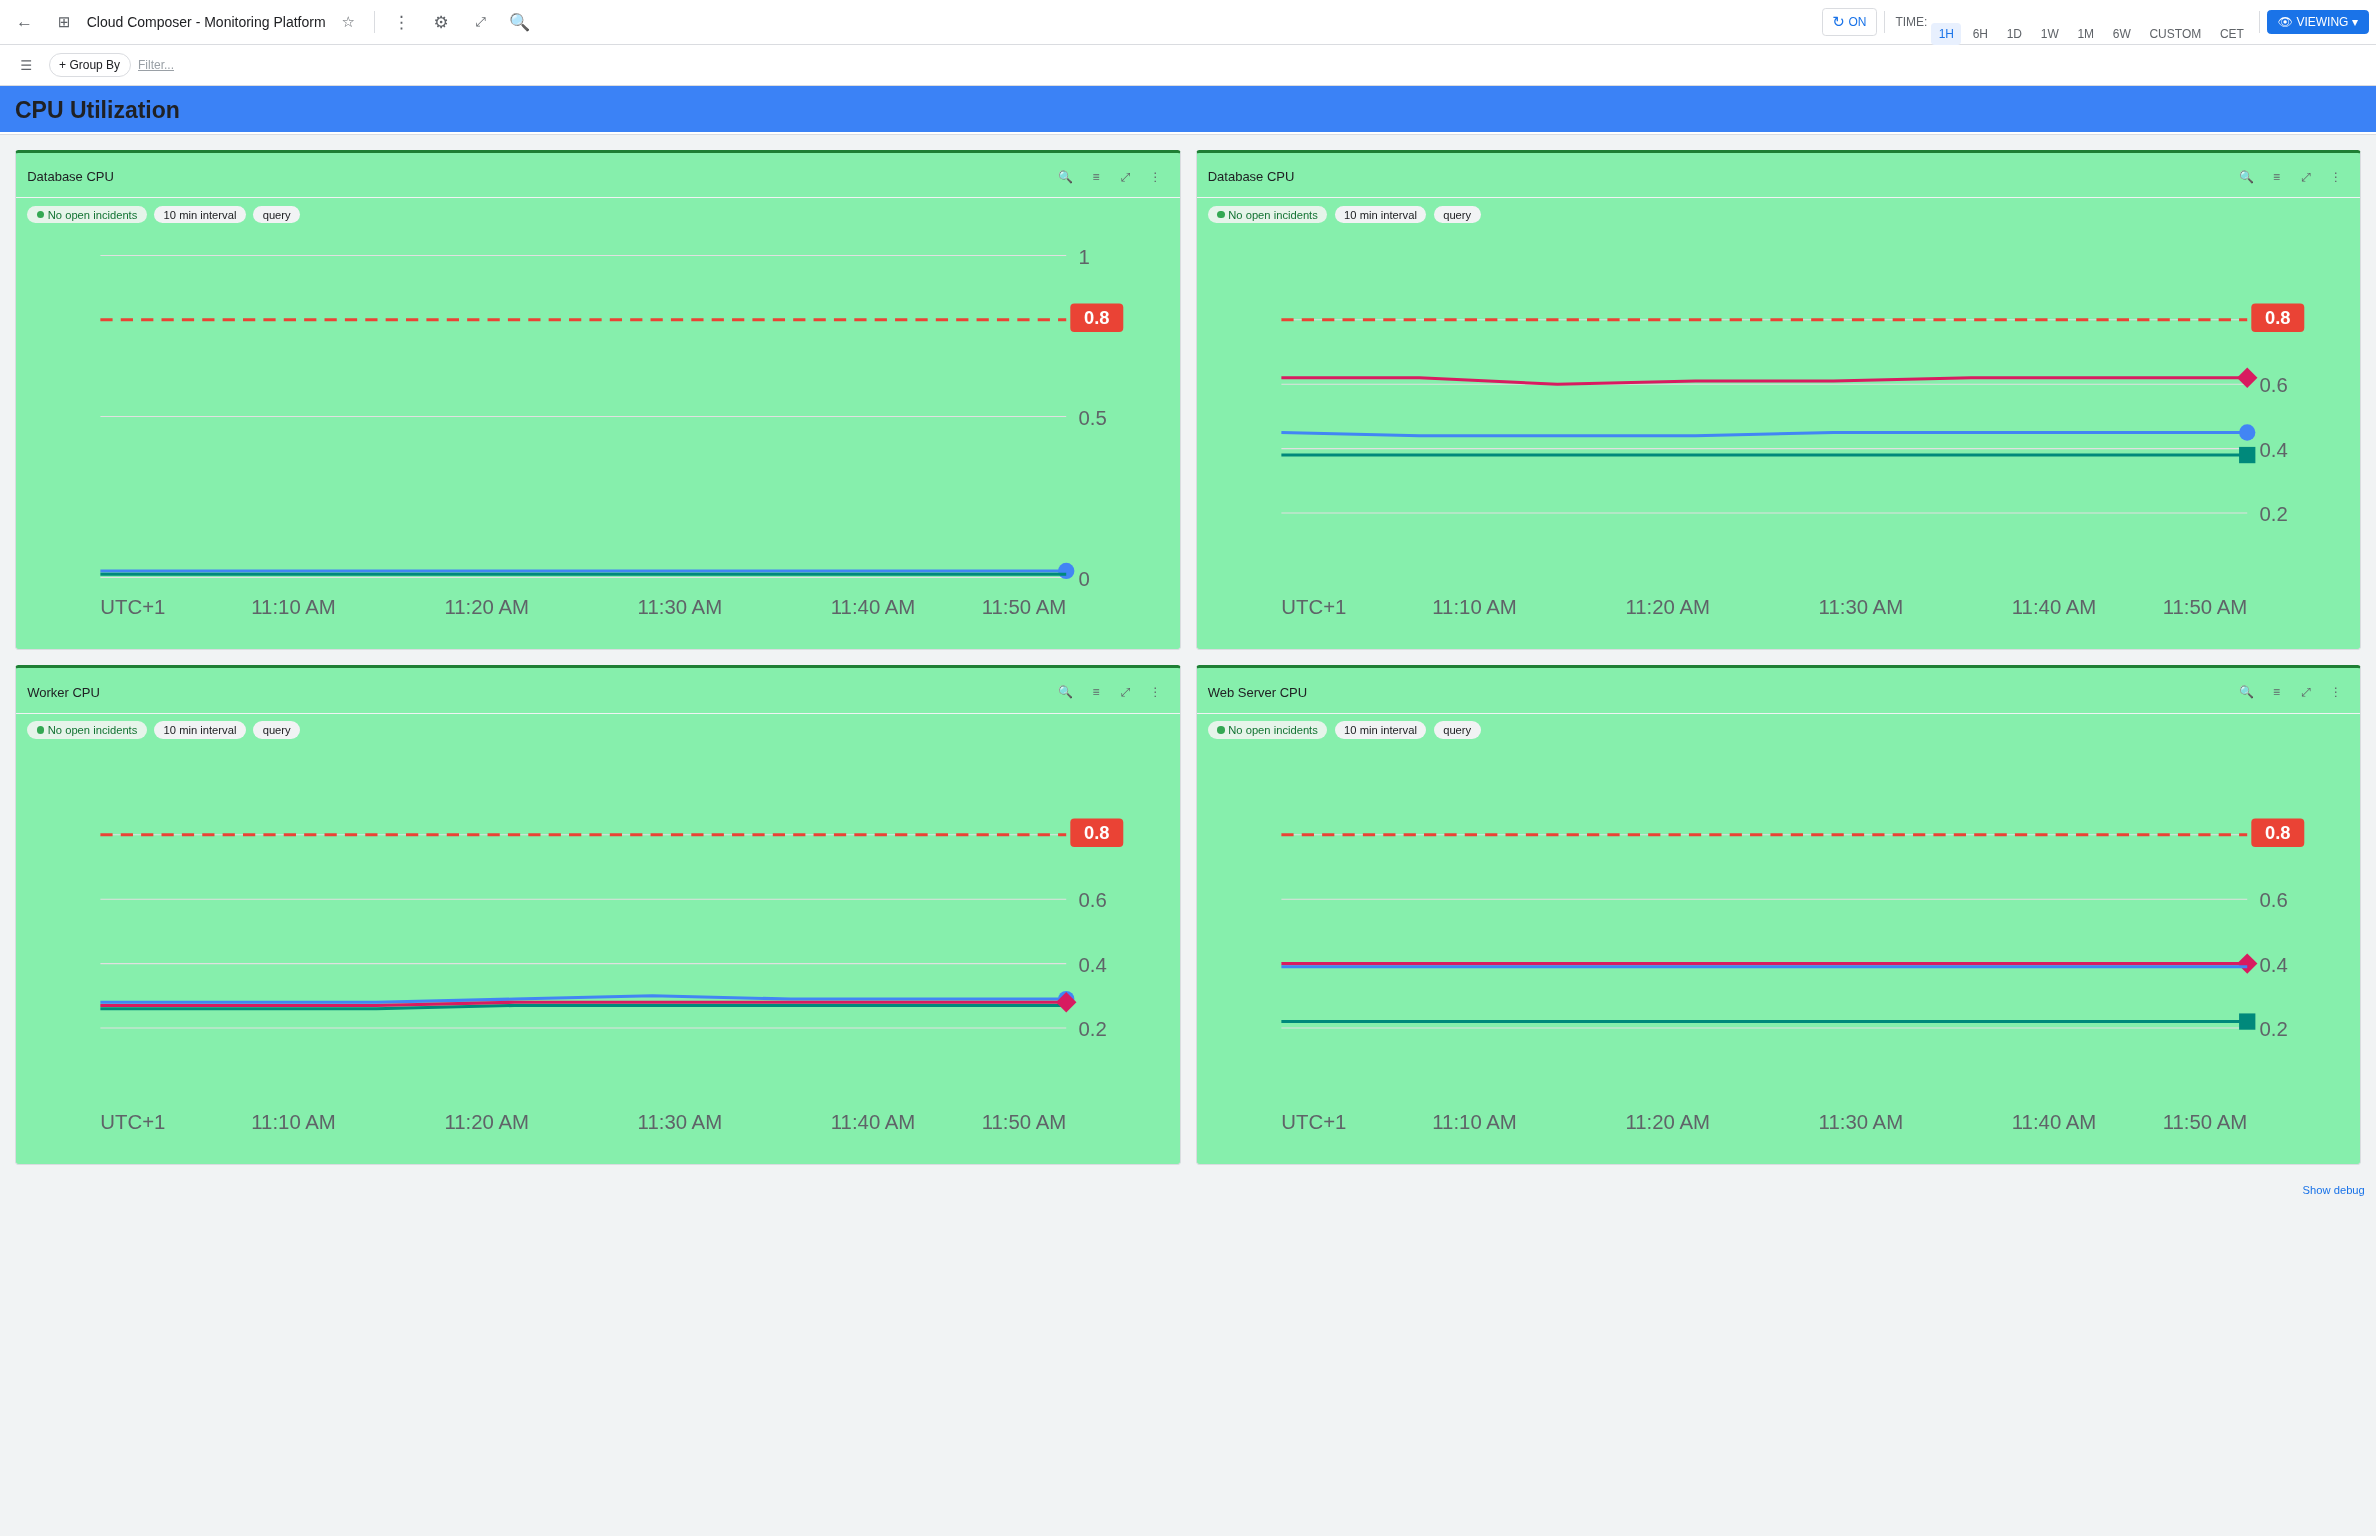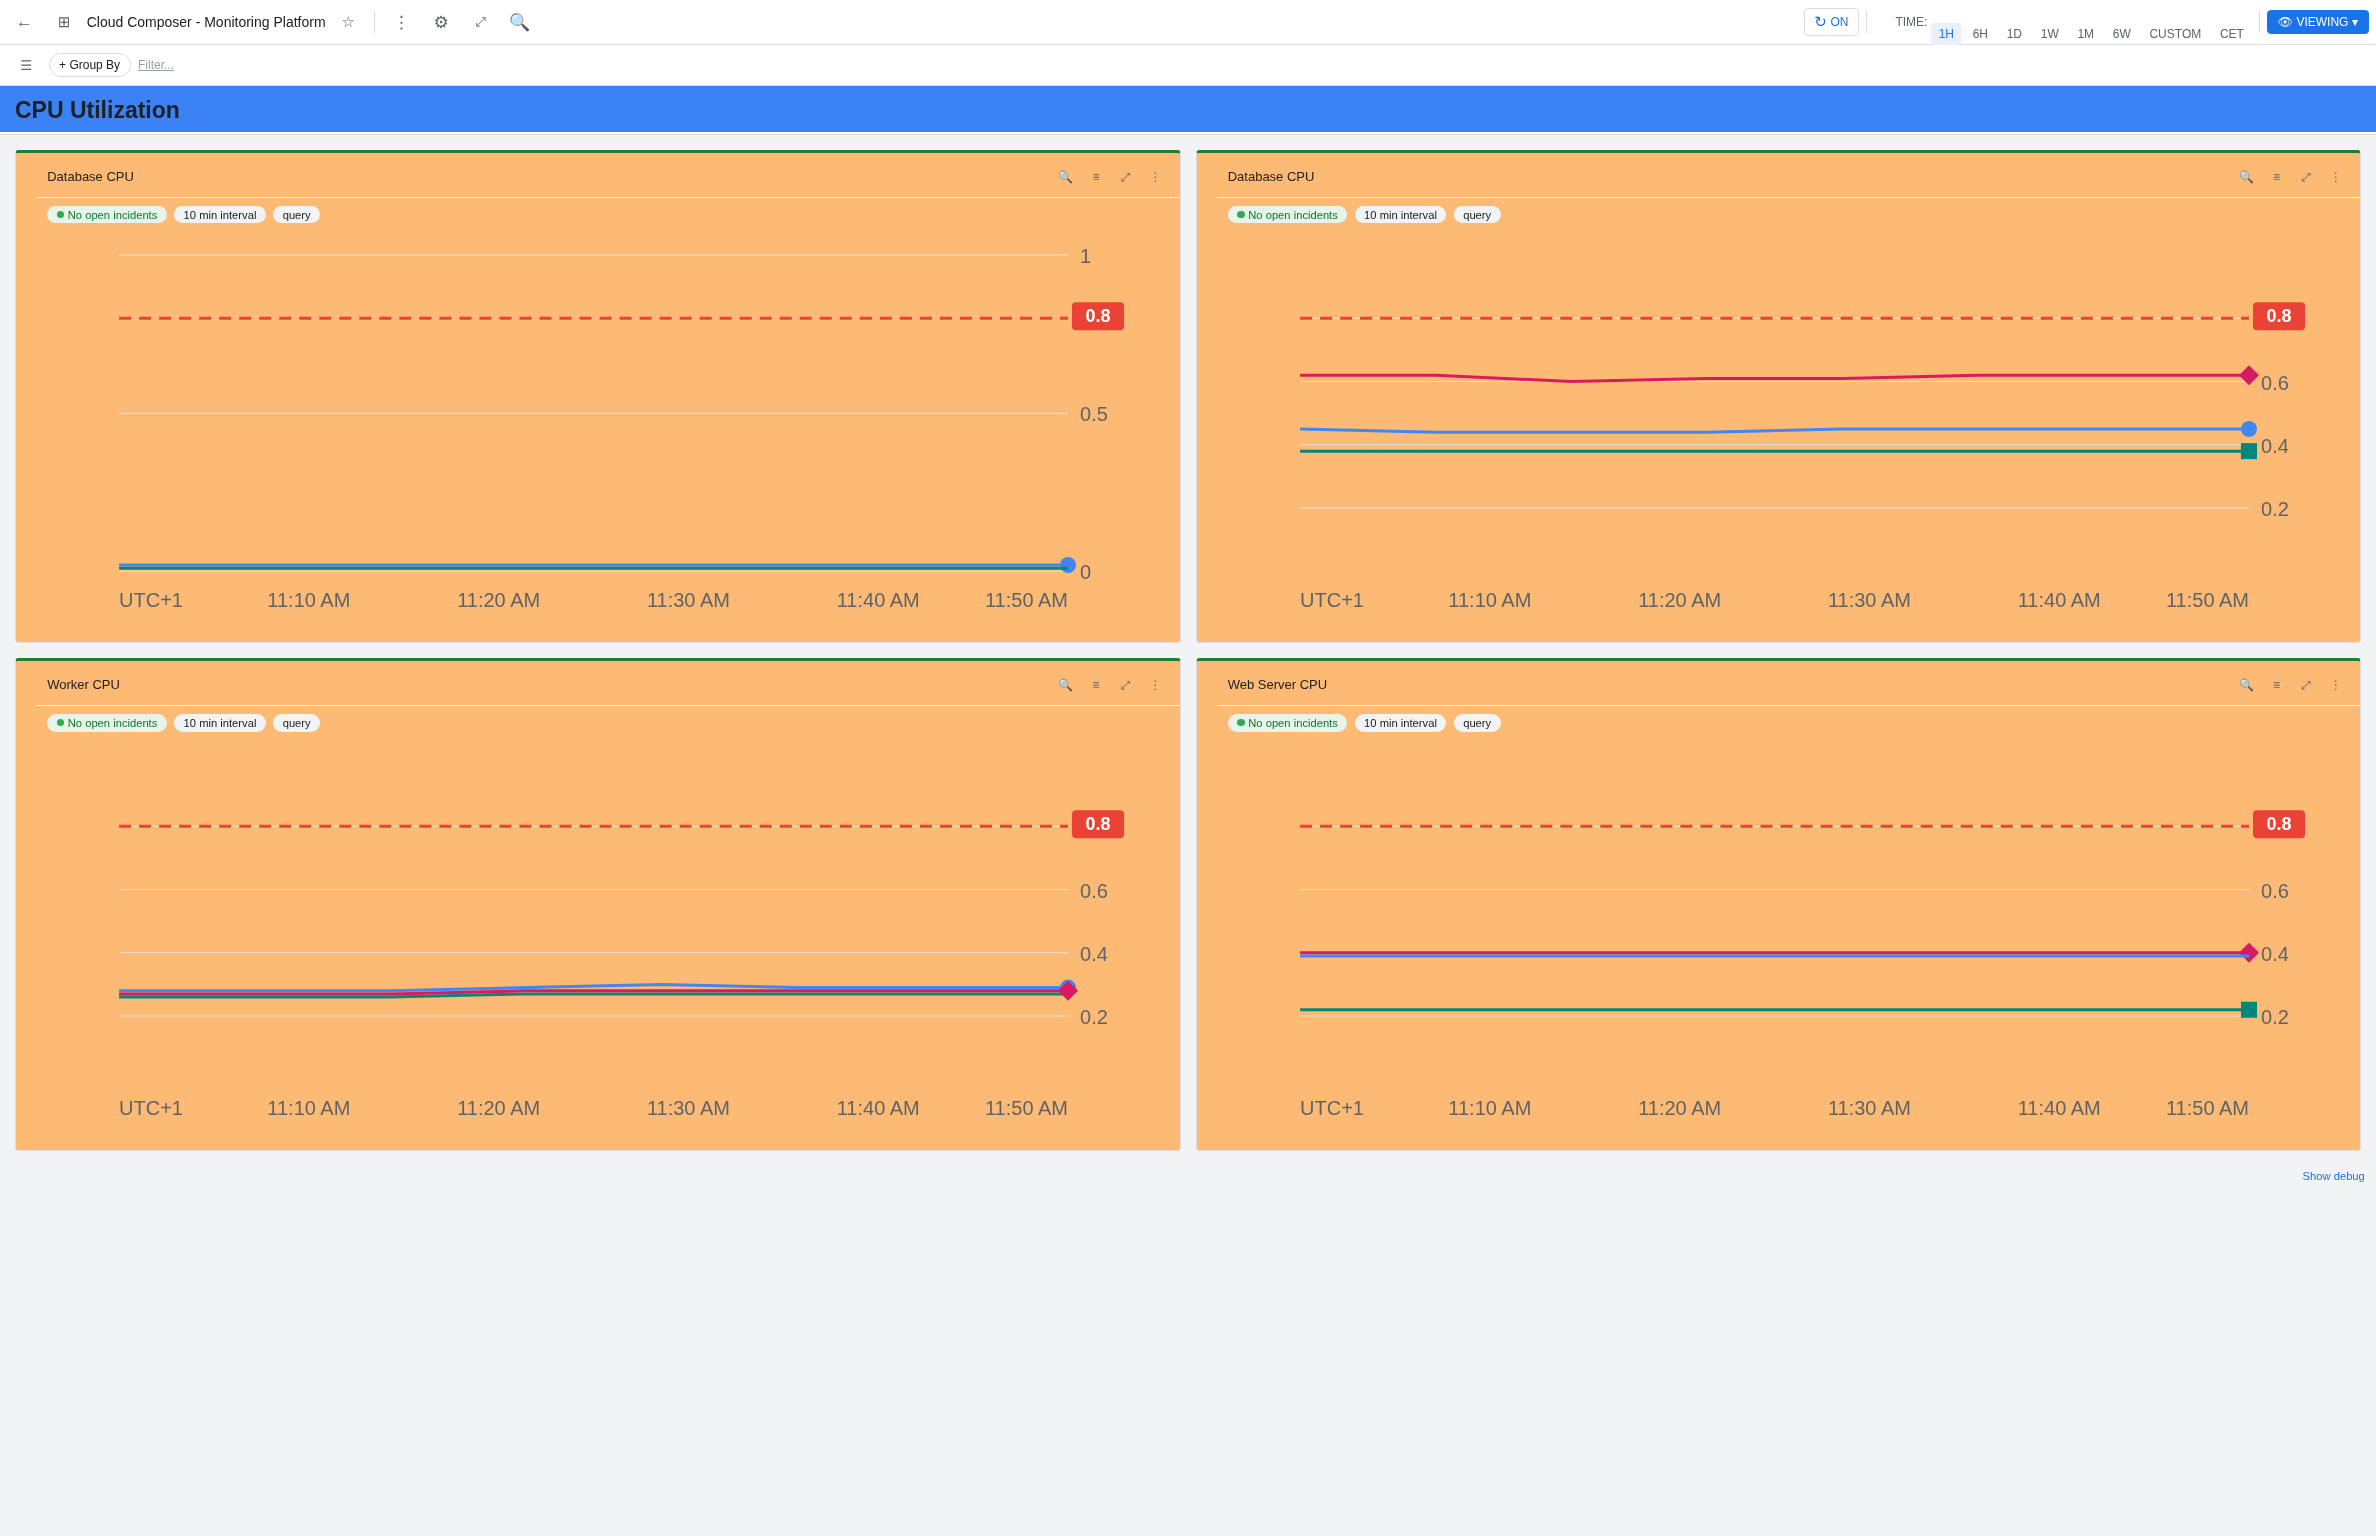--- a/index.html
+++ b/index.html
@@ -11,21 +11,21 @@
       border-bottom: 0.9px solid #dadce0; padding: 0 7.5px; gap: 3.7px; position: sticky; top: 0; z-index: 100;
     }
     .topnav-left { display: flex; align-items: center; gap: 5.6px; flex: 1; }
     .topnav-right { display: flex; align-items: center; gap: 3.7px; }
     .nav-icon-btn {
       width: 34px; height: 34px; border-radius: 50%; border: none; background: none;
       cursor: pointer; display: flex; align-items: center; justify-content: center; color: #5f6368; font-size: 17px;
     }
     .page-title { font-size: 14px; font-weight: 500; color: #202124; white-space: nowrap; text-align: center; }
     .star-icon { color: #5f6368; font-size: 15px; }
-    .time-label { font-size: 12px; font-weight: 500; color: #5f6368; margin-left: 21px; }
+    .time-label { font-size: 12px; font-weight: 500; color: #5f6368; margin-left: 3px; }
     .time-btn {
       padding: 3.7px 7.5px; border-radius: 3.7px; border: none; background: none;
       cursor: pointer; font-size: 12px; font-weight: 500; color: #5f6368; margin-top: 24px;
     }
     .time-btn.active { background: #e8f0fe; color: #1a73e8; }
     .on-btn {
       display: flex; align-items: center; gap: 3.7px; padding: 3.7px 9.4px;
       border-radius: 3.7px; border: 0.9px solid #dadce0; background: none; cursor: pointer;
       font-size: 12px; font-weight: 500; color: #1a73e8;
     }
@@ -50,22 +50,22 @@
       font-size: 12px; color: #202124;
     }
     .filter-text { color: #9aa0a6; font-size: 12px; text-decoration: underline; }
     .section-title { font-size: 23px; font-weight: 600; color: #202124; padding: 11.2px 15px 7.5px; background: #3b82f6; margin-bottom: 1.9px; }
 
     
     .chart-grid { display: grid; grid-template-columns: 1fr 1fr; gap: 15px; padding: 15px; }
 
     
     .chart-card {
-      background: #fdba74; border-radius: 3.7px; border: 0.9px solid #dadce0;
-      border-top: 3.7px solid #1e7e34; overflow: hidden; padding-left: 20px;
+      background: #86efac; border-radius: 3.7px; border: 0.9px solid #dadce0;
+      border-top: 3.7px solid #1e7e34; overflow: hidden;
     }
     .chart-header {
       display: flex; align-items: center; justify-content: space-between;
       padding: 11.2px 11.2px 7.5px; border-bottom: 0.9px solid #f1f3f4;
     }
     .chart-title { font-size: 13px; font-weight: 500; color: #202124; }
     .chart-actions { display: flex; align-items: center; gap: 3.7px; }
     .chart-icon-btn {
       width: 26px; height: 26px; border-radius: 50%; border: none; background: none;
       cursor: pointer; display: flex; align-items: center; justify-content: center;

